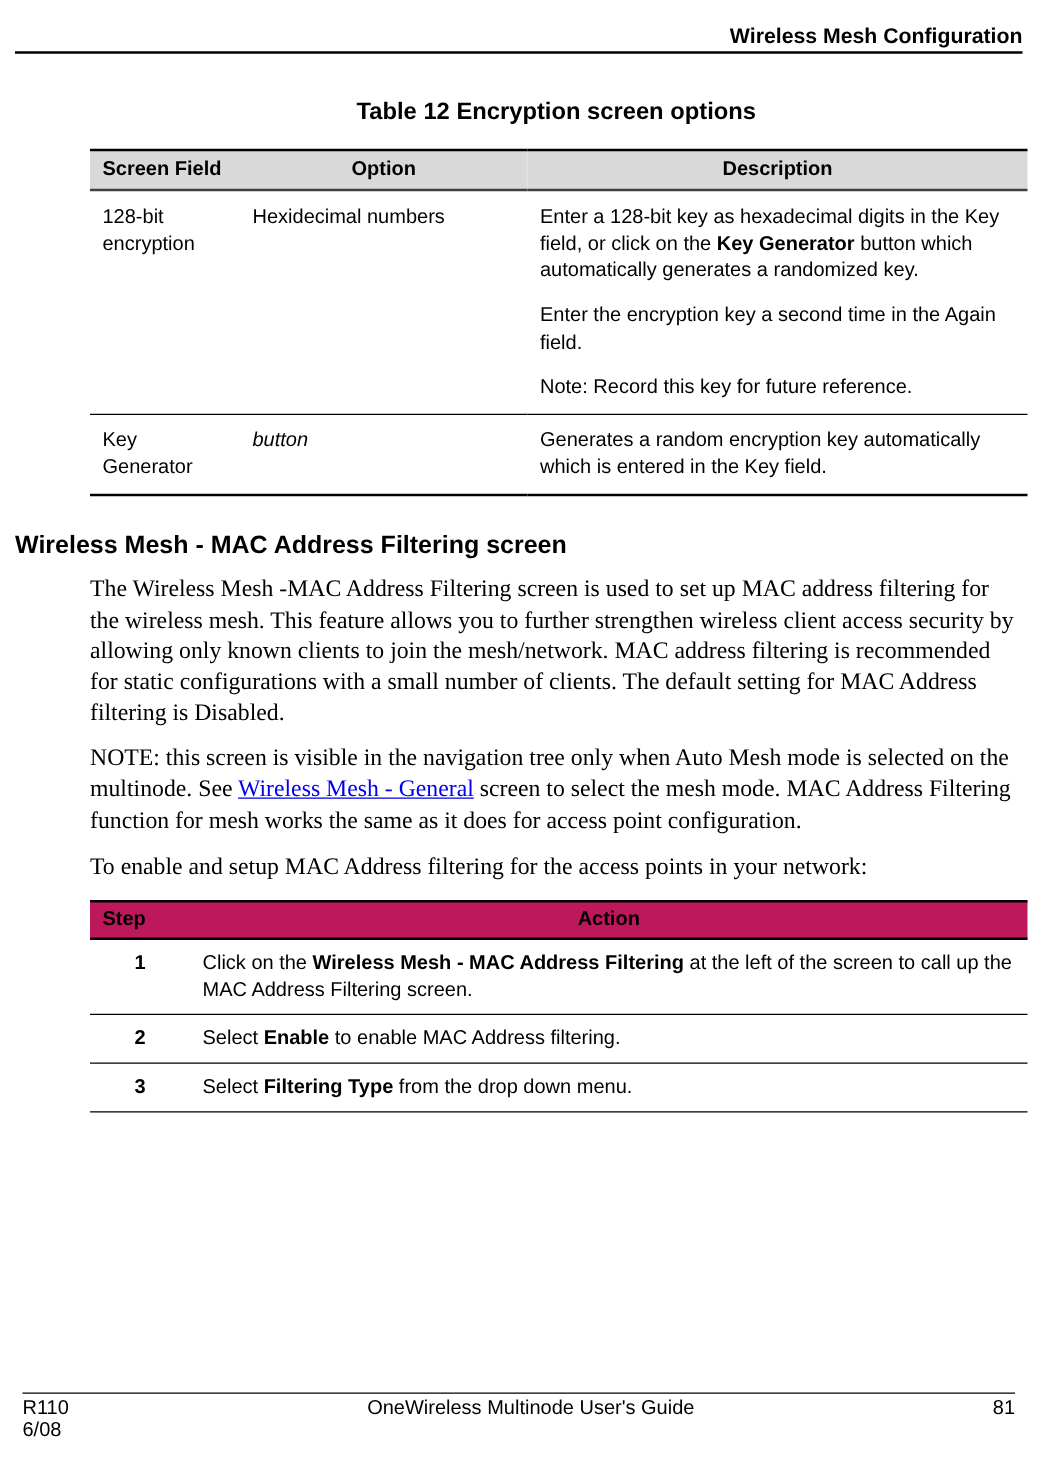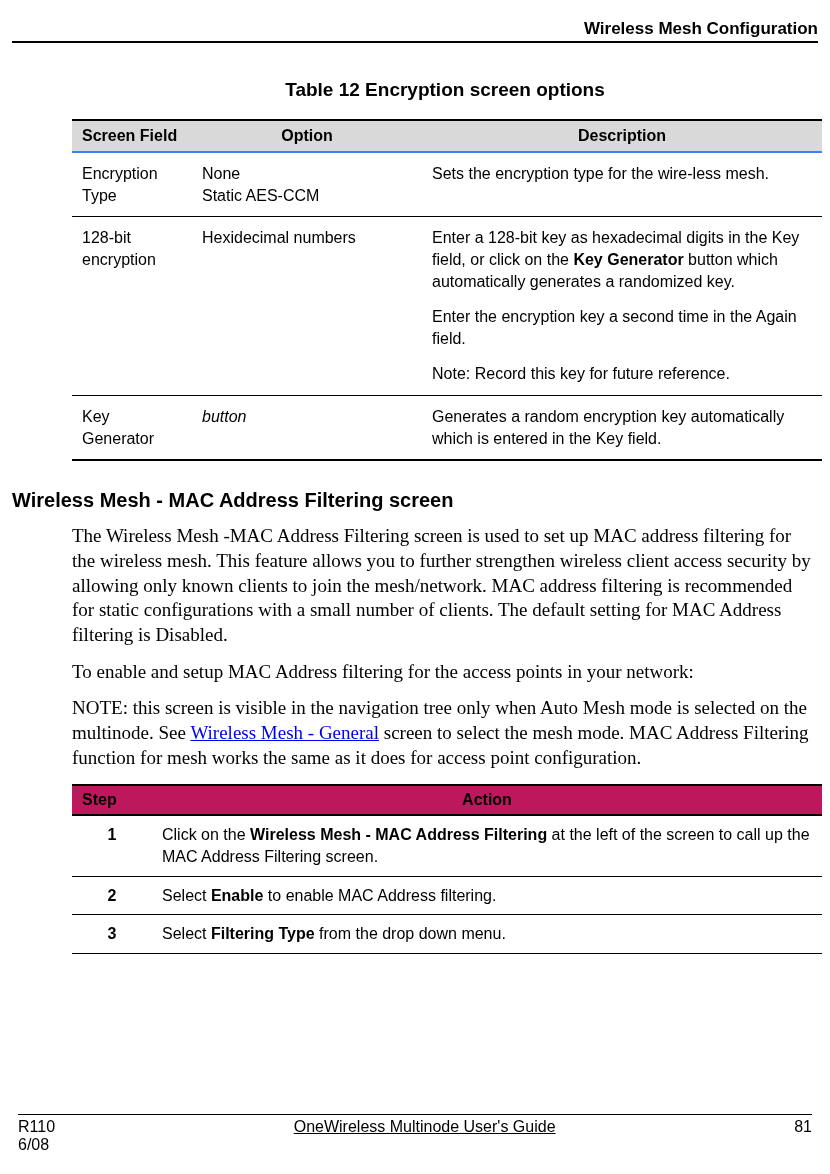--- a/index.html
+++ b/index.html
@@ -6,21 +6,21 @@
   html, body { width: 830px; height: 1174px; background: #fff; font-family: Arial, Helvetica, sans-serif; color: #000; }
   .page { position: relative; width: 830px; height: 1174px; padding: 0 12px; }
   .header { text-align: right; padding-top: 18px; padding-right: 0; font-weight: bold; font-size: 17px; line-height: 1.25; }
   .header-line1 { display: block; }
   .header-line2 { display: block; font-weight: normal; }
   .header-rule { border-top: 2px solid #000; margin-top: 2px; }
   .content { padding: 0 0 0 60px; }
   .table-caption { text-align: center; font-weight: bold; font-size: 19px; margin-top: 36px; margin-bottom: 18px; }
   table.opts { width: 750px; border-collapse: collapse; margin-left: 0; font-size: 16px; }
   table.opts thead tr { background: #d9d9d9; }
-  table.opts thead th { border-top: 2px solid #000; border-bottom: 2px solid #3b82f6; padding: 6px 10px; font-weight: bold; text-align: center; }
+  table.opts thead th { border-top: 2px solid #000; border-bottom: 2px solid #404040; padding: 6px 10px; font-weight: bold; text-align: center; }
   table.opts thead th:first-child { text-align: left; }
   table.opts tbody td { border-bottom: 1.5px solid #000; padding: 10px 10px; vertical-align: top; text-align: left; line-height: 1.35; }
   table.opts tbody tr:last-child td { border-bottom: 2px solid #000; }
   .col-field { width: 120px; }
   .col-option { width: 230px; }
   .col-desc { width: 400px; }
   .italic { font-style: italic; }
   .desc-para { margin-bottom: 14px; }
   .desc-para:last-child { margin-bottom: 0; }
   .section-heading { font-weight: bold; font-size: 20px; margin-top: 28px; margin-left: -60px; }
@@ -29,21 +29,21 @@
   table.steps { width: 750px; border-collapse: collapse; font-size: 16px; margin-top: 14px; }
   table.steps thead tr { background: #be185d; }
   table.steps thead th { border-top: 2px solid #000; border-bottom: 2px solid #000; padding: 5px 10px; font-weight: bold; }
   table.steps thead th.step-col { text-align: left; width: 80px; }
   table.steps thead th.action-col { text-align: center; margin-top: 20px; }
   table.steps tbody td { border-bottom: 1.5px solid #000; padding: 8px 10px; vertical-align: top; line-height: 1.35; }
   table.steps tbody td.step-num { text-align: center; font-weight: bold; width: 80px; }
   .footer { position: absolute; bottom: 20px; left: 18px; right: 18px; border-top: 1.5px solid #000; padding-top: 3px; font-size: 16px; }
   .footer-row { display: flex; justify-content: space-between; }
   .footer-left { text-align: right; }
-  .footer-center { text-align: center; flex: 1; text-decoration: underline; }
+  .footer-center { text-align: center; flex: 1; }
   .footer-right { text-align: right; }
   b { font-weight: bold; }
 </style>
 </head>
 <body>
 
 <div class="page">
   <div class="header">
     <span class="header-line1">Wireless Mesh Configuration</span>
   </div>
@@ -55,27 +55,20 @@
     <table class="opts">
       <thead>
         <tr>
           <th class="col-field">Screen Field</th>
           <th class="col-option">Option</th>
           <th class="col-desc">Description</th>
         </tr>
       </thead>
       <tbody id="opts-body">
           <tr>
-            <td class="col-field">Encryption Type</td>
-            <td class="col-option">None<br>Static AES-CCM</td>
-            <td class="col-desc">
-              <div class="desc-para">Sets the encryption type for the wire-less mesh.</div>
-            </td>
-          </tr>
-          <tr>
             <td class="col-field">128-bit encryption</td>
             <td class="col-option">Hexidecimal numbers</td>
             <td class="col-desc">
               <div class="desc-para">Enter a 128-bit key as hexadecimal digits in the Key field, or click on the <b>Key Generator</b> button which automatically generates a randomized key.</div>
               <div class="desc-para">Enter the encryption key a second time in the Again field.</div>
               <div class="desc-para">Note:  Record this key for future reference.</div>
             </td>
           </tr>
           <tr>
             <td class="col-field">Key Generator</td>
@@ -84,25 +77,25 @@
               <div class="desc-para">Generates a random encryption key automatically which is entered in the Key field.</div>
             </td>
           </tr>
         </tbody>
     </table>
 
     <div class="section-heading">Wireless Mesh - MAC Address Filtering screen</div>
 
     <p class="body-text">The Wireless Mesh -MAC Address Filtering screen is used to set up MAC address filtering for the wireless mesh. This feature allows you to further strengthen wireless client access security by allowing only known clients to join the mesh/network.  MAC address filtering is recommended for static configurations with a small number of clients.  The default setting for MAC Address filtering is Disabled.</p>
 
-    <p class="body-text">To enable and setup MAC Address filtering for the access points in your network:</p>
-
     <p class="body-text">
       <span>NOTE:  this screen is visible in the navigation tree only when Auto Mesh mode is selected on the multinode.  See </span><a href="#" class="link">Wireless Mesh - General</a><span> screen to select the mesh mode. MAC Address Filtering function for mesh works the same as it does for access point configuration.</span>
     </p>
+
+    <p class="body-text">To enable and setup MAC Address filtering for the access points in your network:</p>
 
     <table class="steps">
       <thead>
         <tr>
           <th class="step-col">Step</th>
           <th class="action-col">Action</th>
         </tr>
       </thead>
       <tbody id="steps-body">
           <tr>

